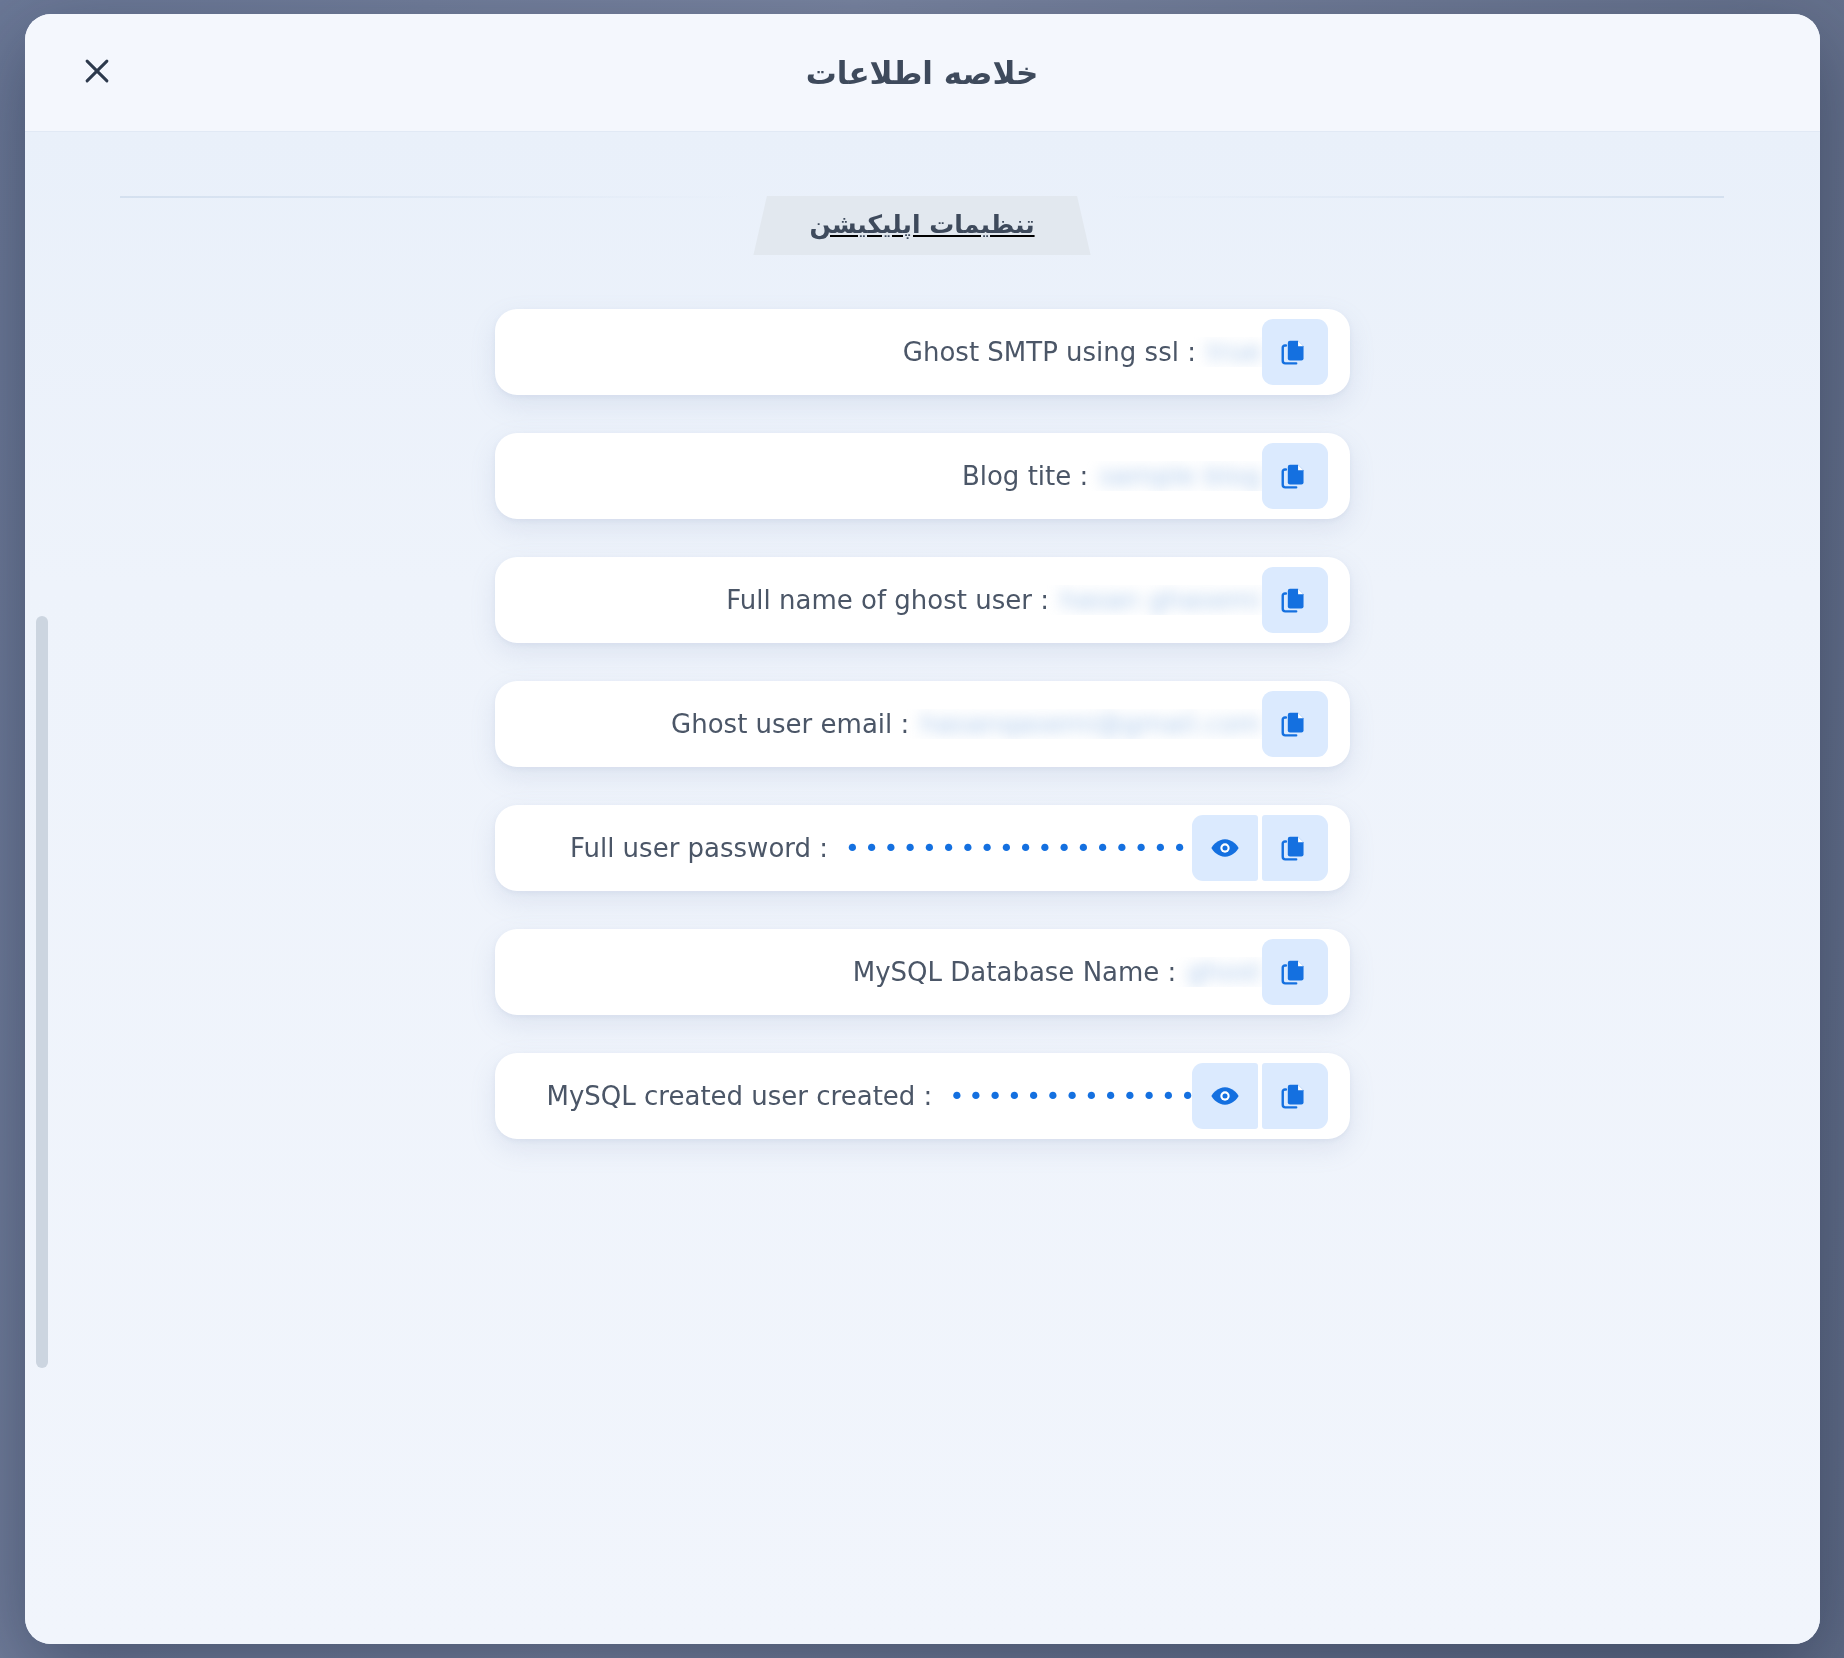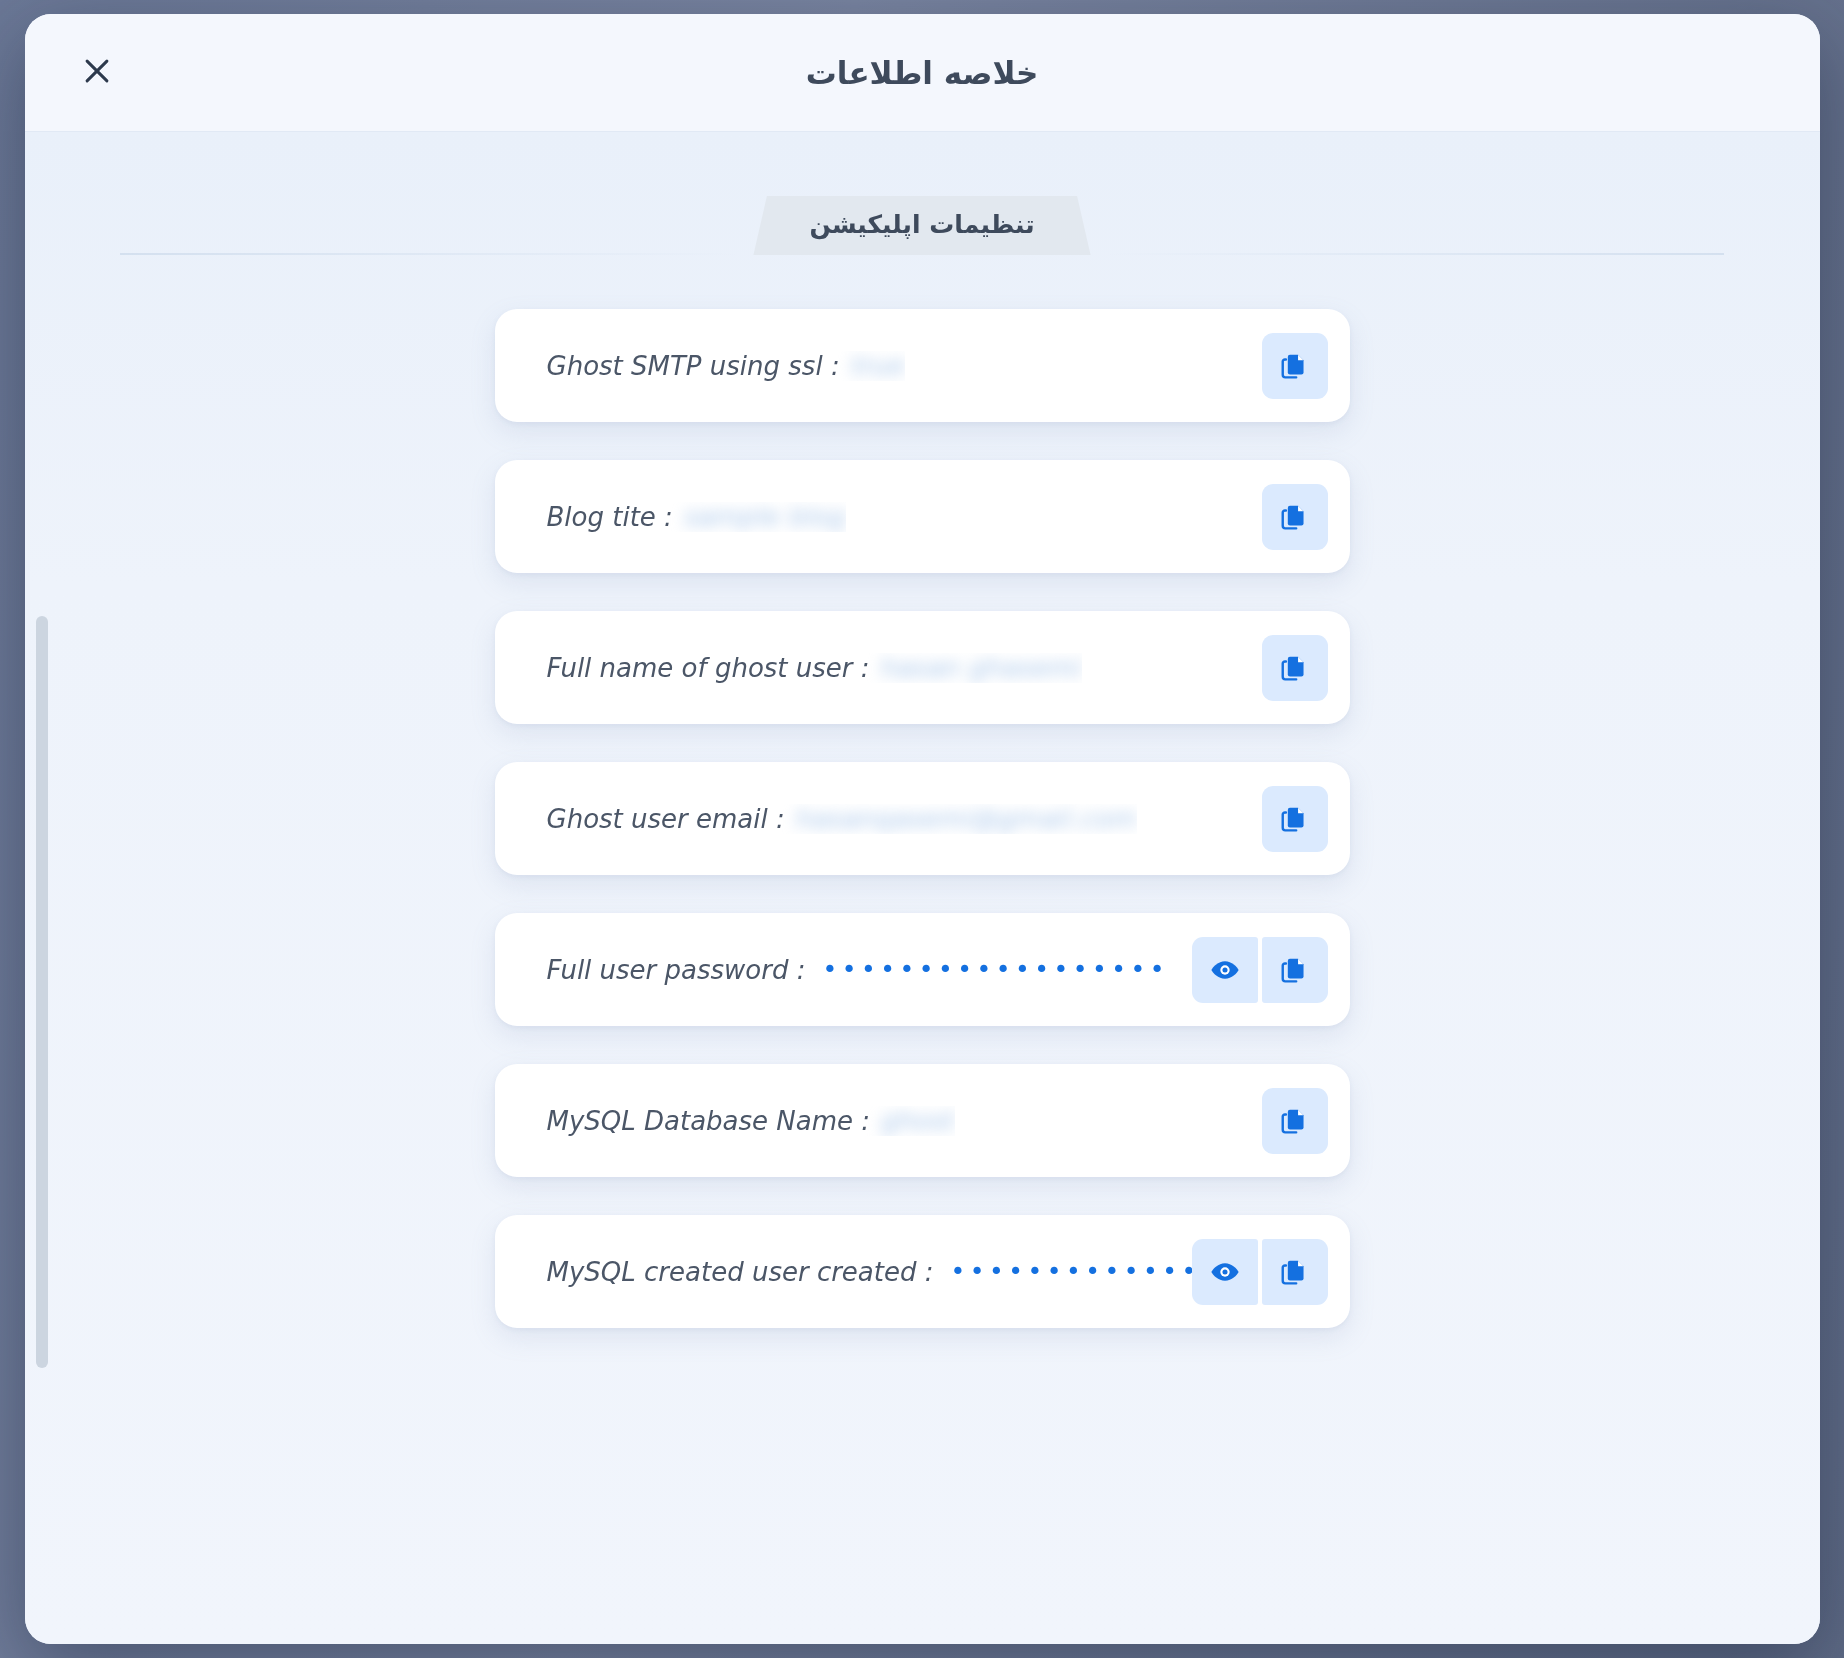--- a/index.html
+++ b/index.html
@@ -92,24 +92,25 @@
     top: 484px;
     width: 12px;
     height: 752px;
     background: #ccd5e0;
     border-radius: 8px;
   }
 
   
   .section-head {
     display: flex;
-    align-items: flex-end;
+    align-items: flex-start;
     justify-content: center;
     padding: 0 96px;
     margin-bottom: 54px;
+    text-decoration: underline;
   }
   .divider-line {
     flex: 1 1 auto;
     height: 2px;
   }
   .divider-line.right {
     background: linear-gradient(to left, #d4e0ef 0%, rgba(212,224,239,0) 100%);
   }
   .divider-line.left {
     background: linear-gradient(to right, #d4e0ef 0%, rgba(212,224,239,0) 100%);
@@ -134,28 +135,27 @@
     flex-direction: column;
     gap: 38px;
     padding: 0 470px 0 470px;
     direction: ltr;
   }
 
   .info-row {
     position: relative;
     background: #ffffff;
     border-radius: 22px;
-    height: 113px;
-    display: flex;
-    align-items: center;
-    justify-content: space-between;
+    height: 86px;
+    display: flex;
+    align-items: center;
+    justify-content: flex-end;
     padding: 0 22px 0 52px;
     box-shadow: 0 10px 26px rgba(130, 150, 185, .16),
                 0 2px 5px rgba(130, 150, 185, .10);
-    font-style: italic;
   }
 
   .row-text {
     display: flex;
     align-items: center;
     gap: 11px;
     font-size: 26px;
     color: #4b5667;
     white-space: nowrap;
     overflow: hidden;

